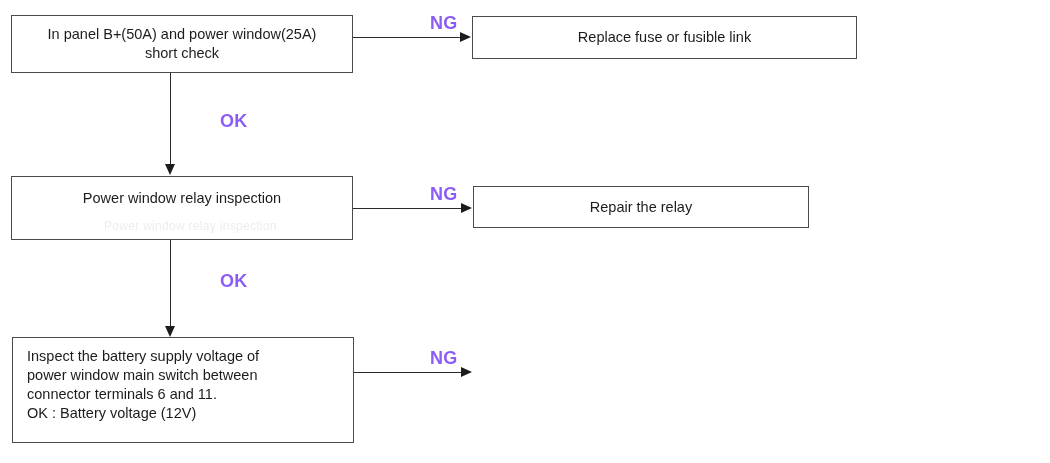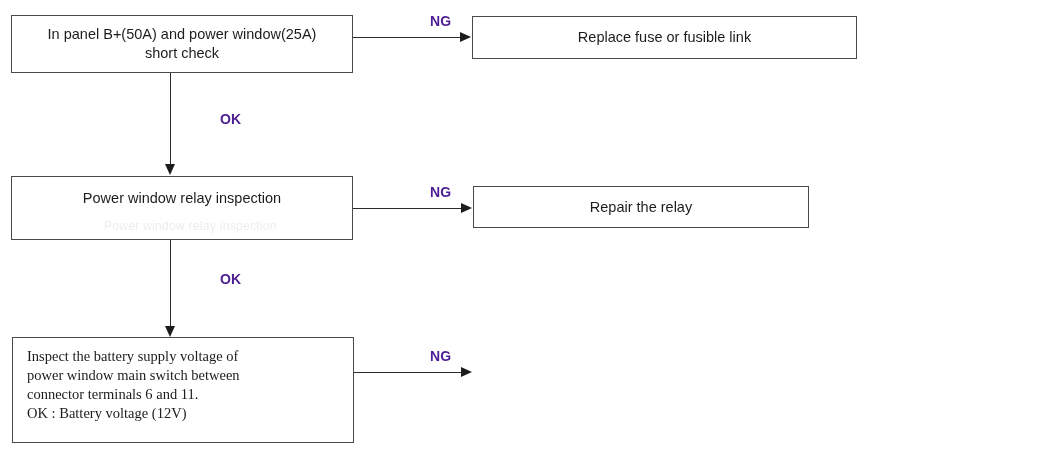--- a/index.html
+++ b/index.html
@@ -39,21 +39,20 @@
   }
   .node-box.left-text .node-text {
     text-align: left;
     padding: 0 0 0 14px;
   }
   .node-box.top-text {
     align-items: flex-start;
   }
   .node-box.top-text .node-text {
     padding-top: 9px;
-    font-family: Liberation Serif, serif;
   }
   
   .ghost-line {
     position: absolute;
     color: #ededed;
     font-size: 12px;
     white-space: pre;
     letter-spacing: 0.3px;
     pointer-events: none;
   }
@@ -79,23 +78,23 @@
   .arrow-down {
     position: absolute;
     width: 0;
     height: 0;
     border-left: 5.5px solid transparent;
     border-right: 5.5px solid transparent;
     border-top: 11px solid #1c1c1c;
   }
   .edge-label {
     position: absolute;
-    font-size: 14px;
+    font-size: 18px;
     font-weight: bold;
-    color: #4c1d95;
+    color: #8b5cf6;
     letter-spacing: 0.2px;
     white-space: nowrap;
     padding-left: 41px;
   }
 </style>
 </head>
 <body>
 
 <div id="flowchart-canvas">
 

